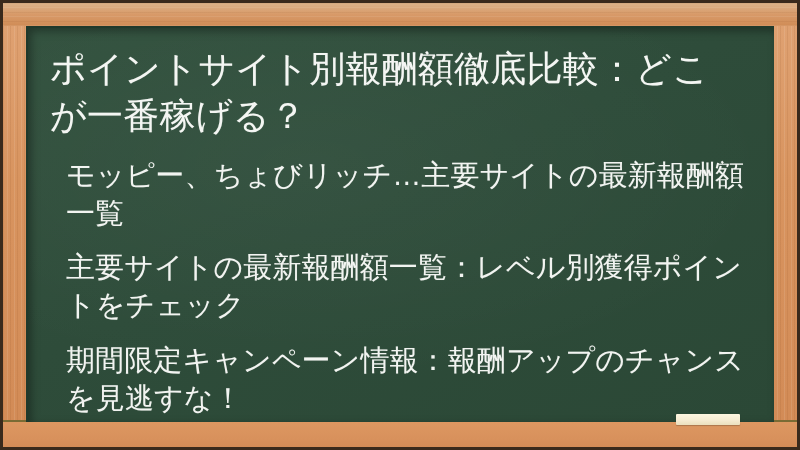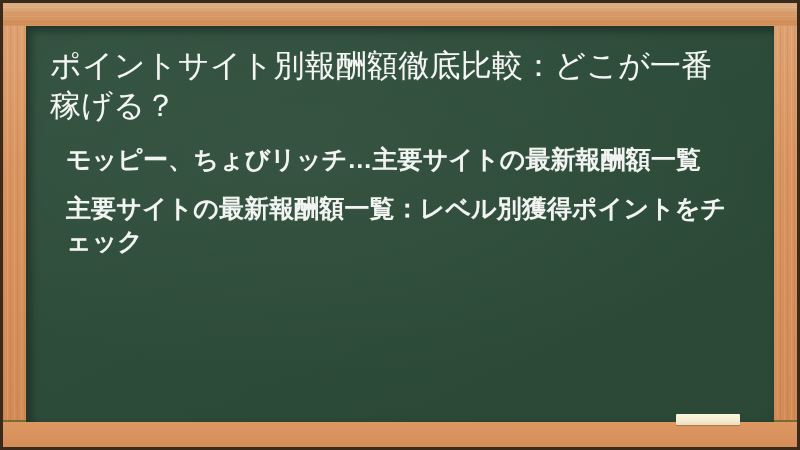--- a/index.html
+++ b/index.html
@@ -88,41 +88,41 @@
       linear-gradient(155deg, #33523f 0%, #2e4c3a 45%, #2b4836 100%);
     border-left: 2px solid #20392b;
     border-top: 2px solid #20392b;
     box-shadow: inset 3px 3px 8px rgba(0,0,0,0.35);
     padding: 18px 22px 0 22px;
   }
 
   
   .board-title {
     color: #f4f6f3;
-    font-size: 31px;
+    font-size: 36px;
     line-height: 1.30;
     font-weight: 300;
     letter-spacing: 0.2px;
     margin: 0 0 6px 0;
     text-shadow: 0 0 1px rgba(255,255,255,0.25);
     white-space: pre-wrap;
     max-width: 690px;
   }
 
   
   .board-list {
     list-style: none;
     margin: 12px 0 0 0;
     padding: 0 0 0 16px;
   }
   .board-list-item {
     color: #f2f4f1;
-    font-size: 25px;
+    font-size: 29px;
     line-height: 1.32;
-    font-weight: 700;
+    font-weight: 400;
     letter-spacing: 0.1px;
     margin: 16px 0 14px 0;
     text-shadow: 0 0 1px rgba(255,255,255,0.18);
     max-width: 680px;
   }
 
   
   .chalk-stick {
     position: absolute;
     left: 676px;
@@ -142,20 +142,21 @@
   <div class="frame-rail-top"></div>
   <div class="frame-ledge"></div>
 
   <div class="chalkboard">
 
     <h1 class="board-title">ポイントサイト別報酬額徹底比較：どこが一番稼げる？</h1>
 
     <ul class="board-list">
       <li class="board-list-item">モッピー、ちょびリッチ…主要サイトの最新報酬額一覧</li>
       <li class="board-list-item">主要サイトの最新報酬額一覧：レベル別獲得ポイントをチェック</li>
+      <li class="board-list-item">期間限定キャンペーン情報：報酬アップのチャンスを見逃すな！</li>
     </ul>
 
   </div>
 
   <div class="chalk-stick"></div>
   <div class="frame-outline"></div>
 
 </div>
 
 </body></html>

